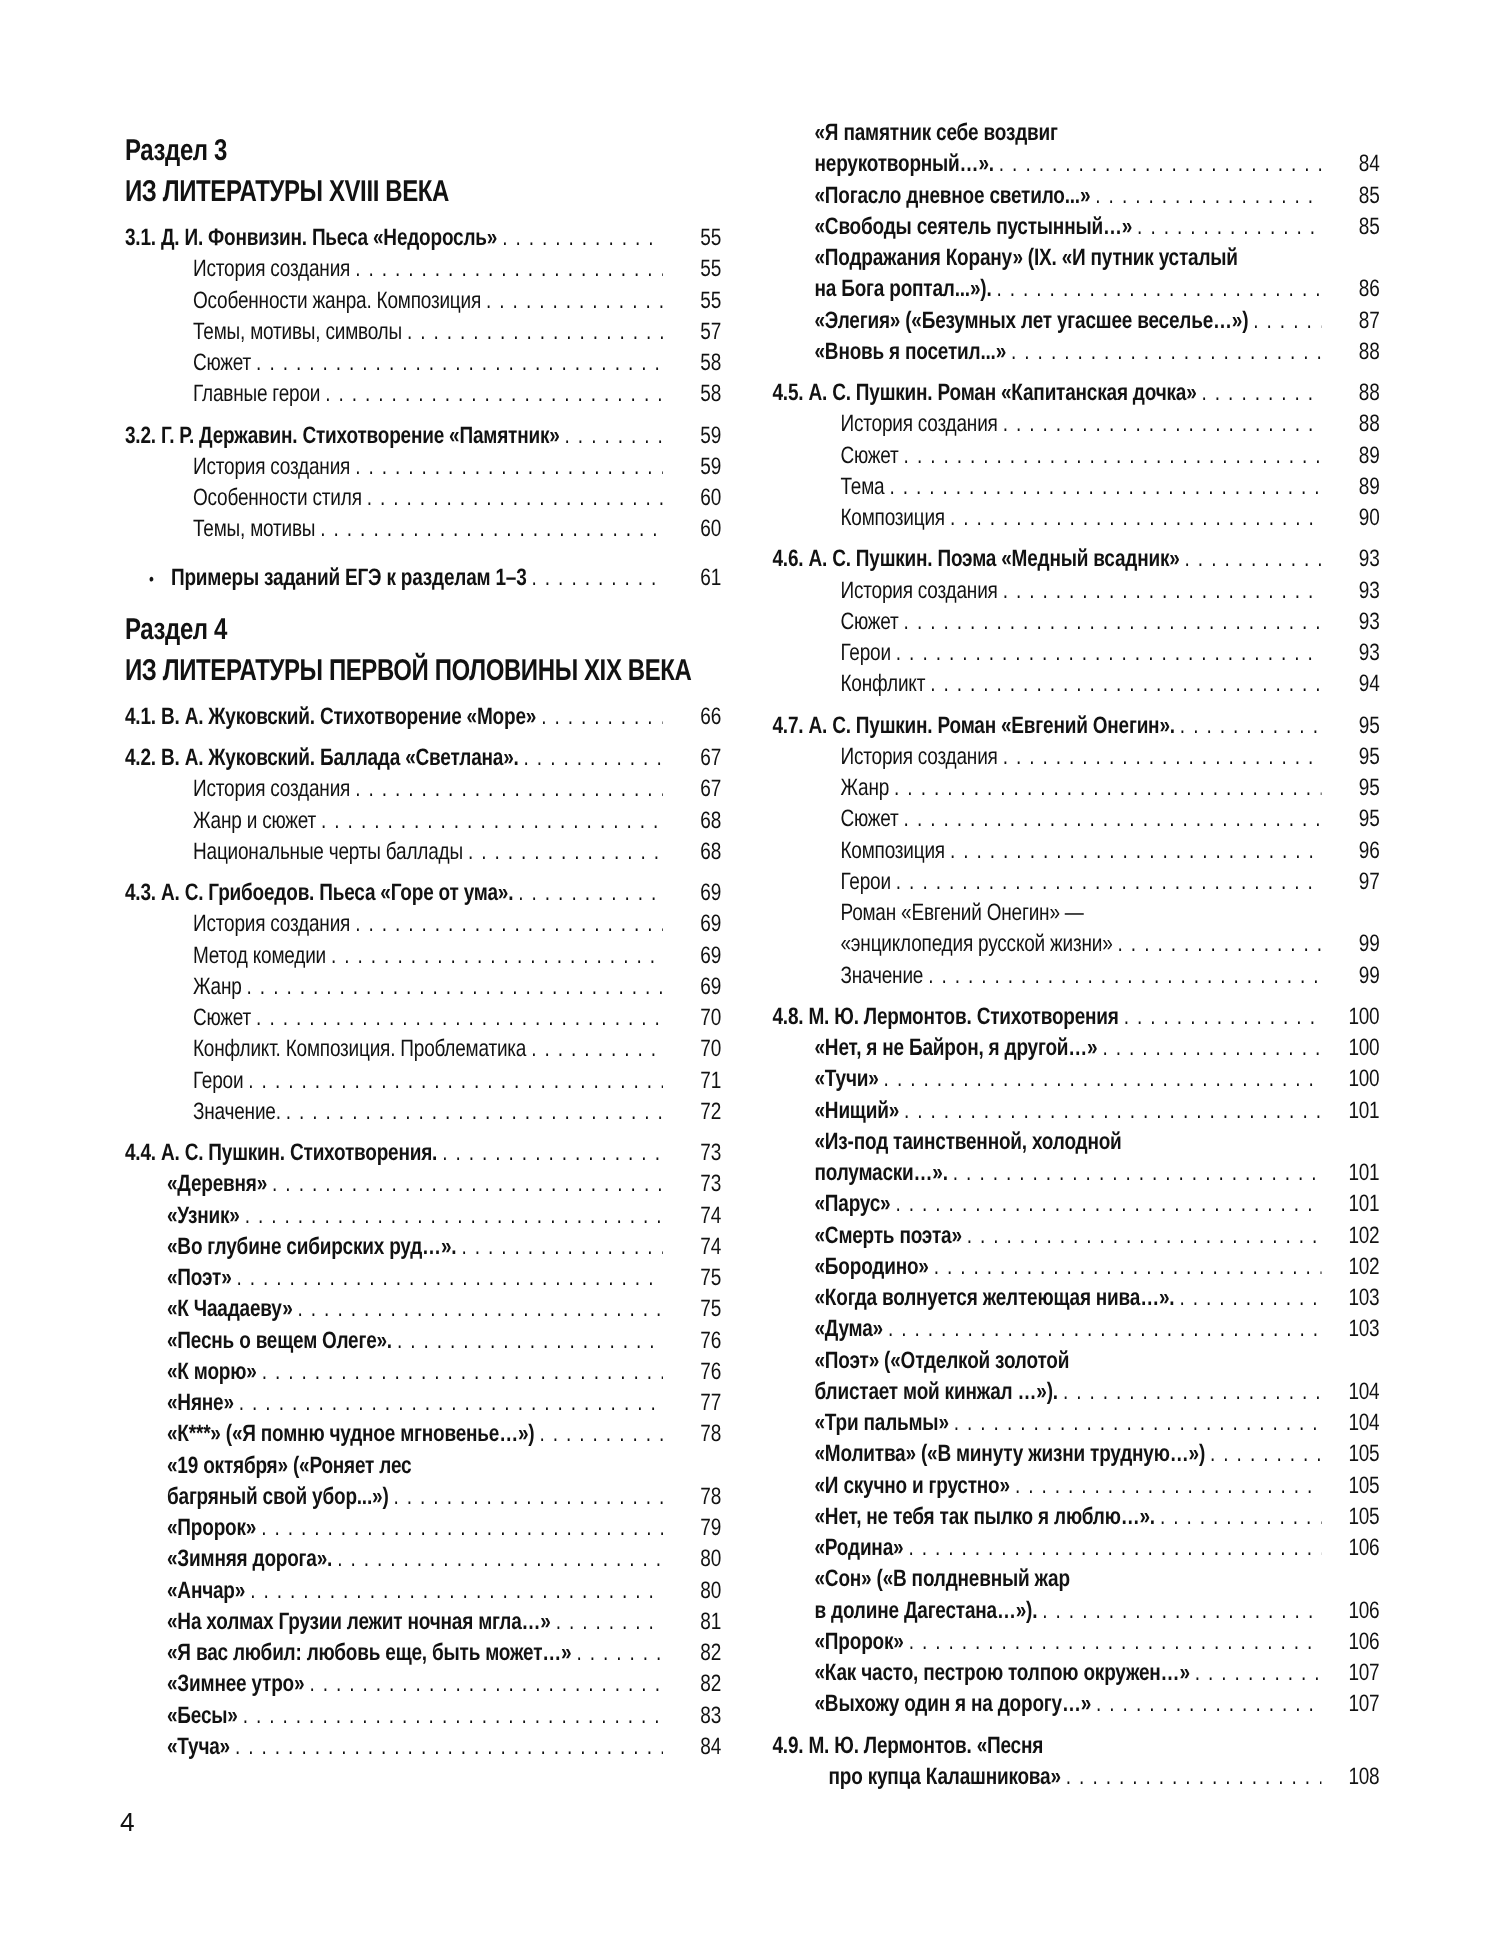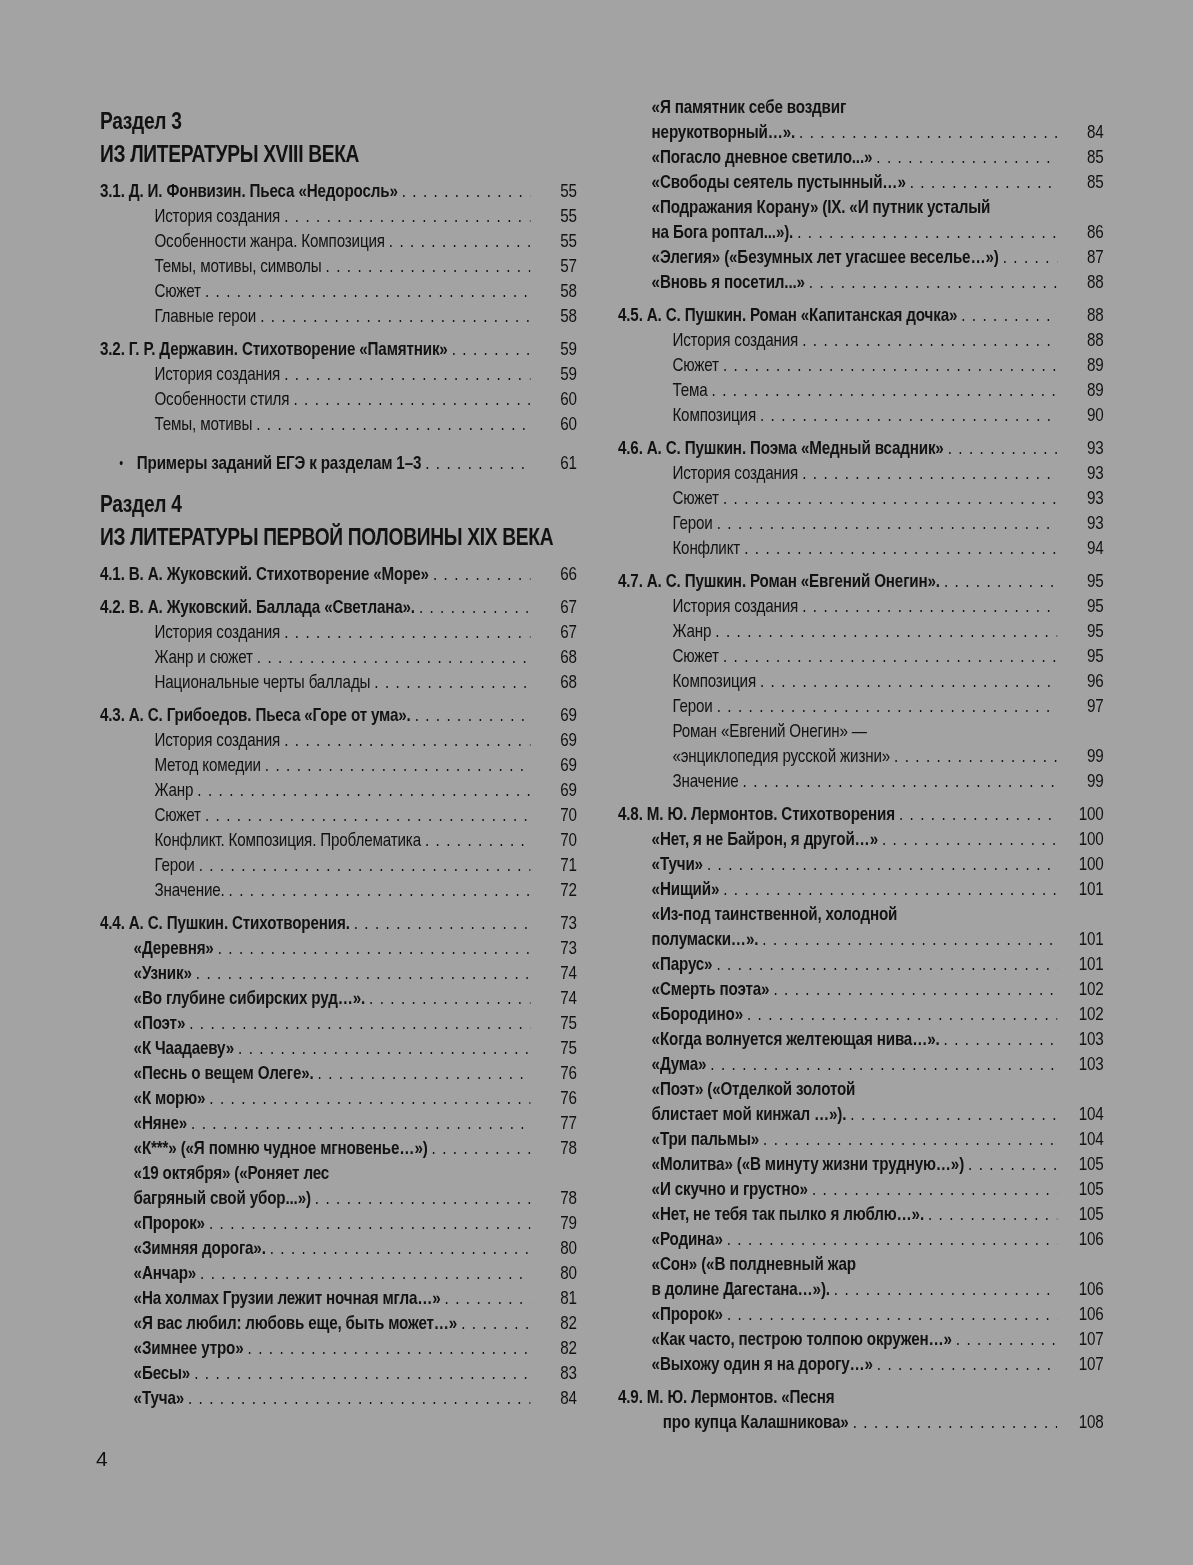--- a/index.html
+++ b/index.html
@@ -1,19 +1,19 @@
 <!DOCTYPE html>
 <html><head>
 <meta charset="utf-8">
 <style>
   html,body{margin:0;padding:0;background:#e8e8e8;}
   .page{
     position:relative;
     width:1193px;height:1565px;
-    background:#a3a3a3;
+    background:#ffffff;
     font-family:"Liberation Sans",sans-serif;
     color:#121212;
     overflow:hidden;
   }
   .col{
     position:absolute;
     transform:scaleX(0.8);
     transform-origin:0 0;
     letter-spacing:-0.2px;
   }

